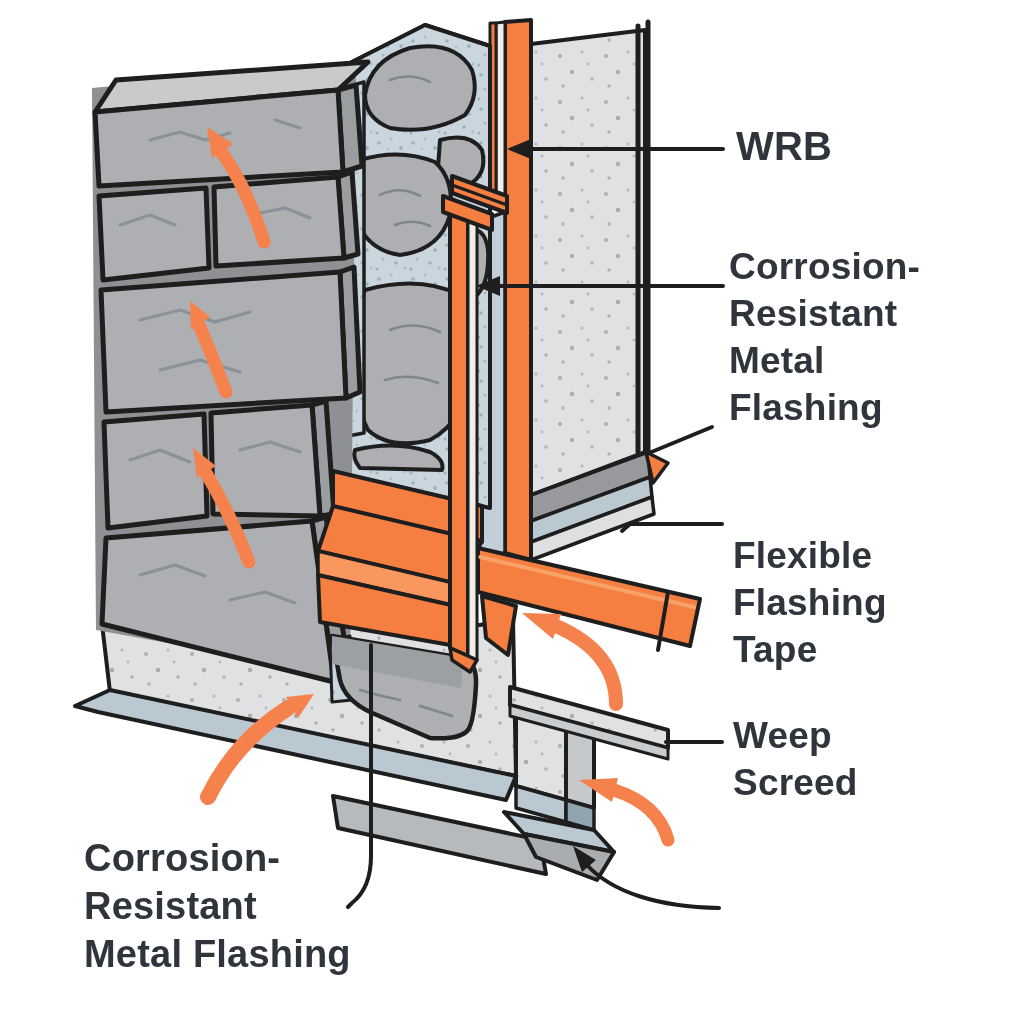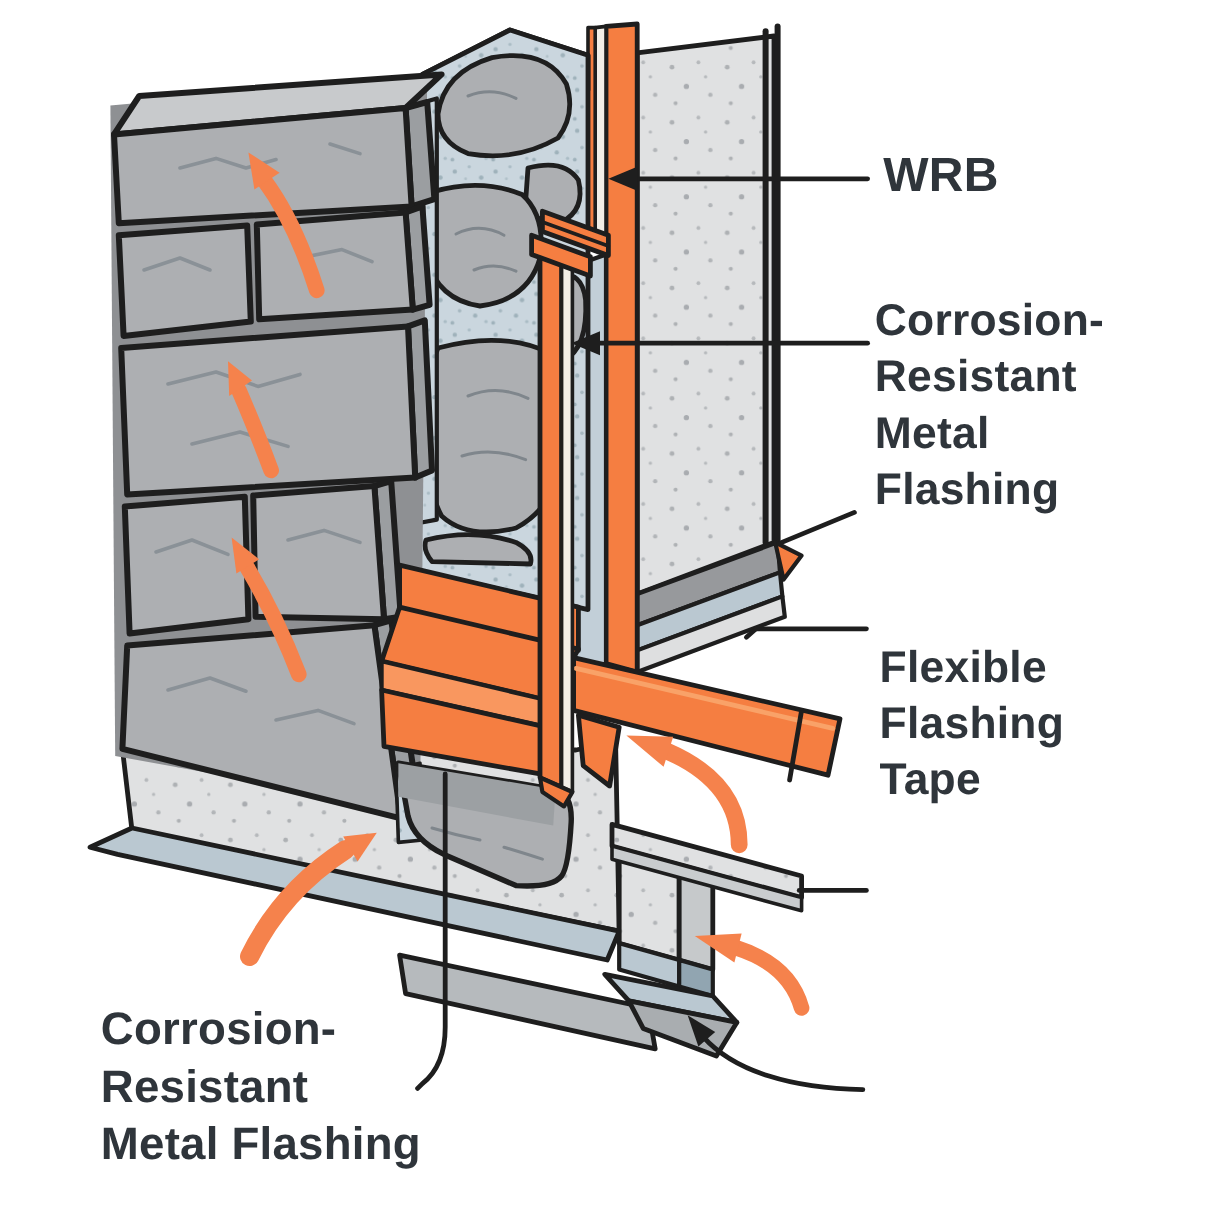--- a/index.html
+++ b/index.html
@@ -226,16 +226,18 @@
 </svg>
 
   <div class="lbl" id="lbl-wrb">WRB</div>
   <div class="lbl" id="lbl-crmf-r">Corrosion-
 Resistant
 Metal
 Flashing</div>
   <div class="lbl" id="lbl-flex">Flexible
 Flashing
 Tape</div>
+  <div class="lbl" id="lbl-weep">Weep
+Screed</div>
   <div class="lbl" id="lbl-crmf-l">Corrosion-
 Resistant
 Metal Flashing</div>
 </div>
 
 </body></html>

